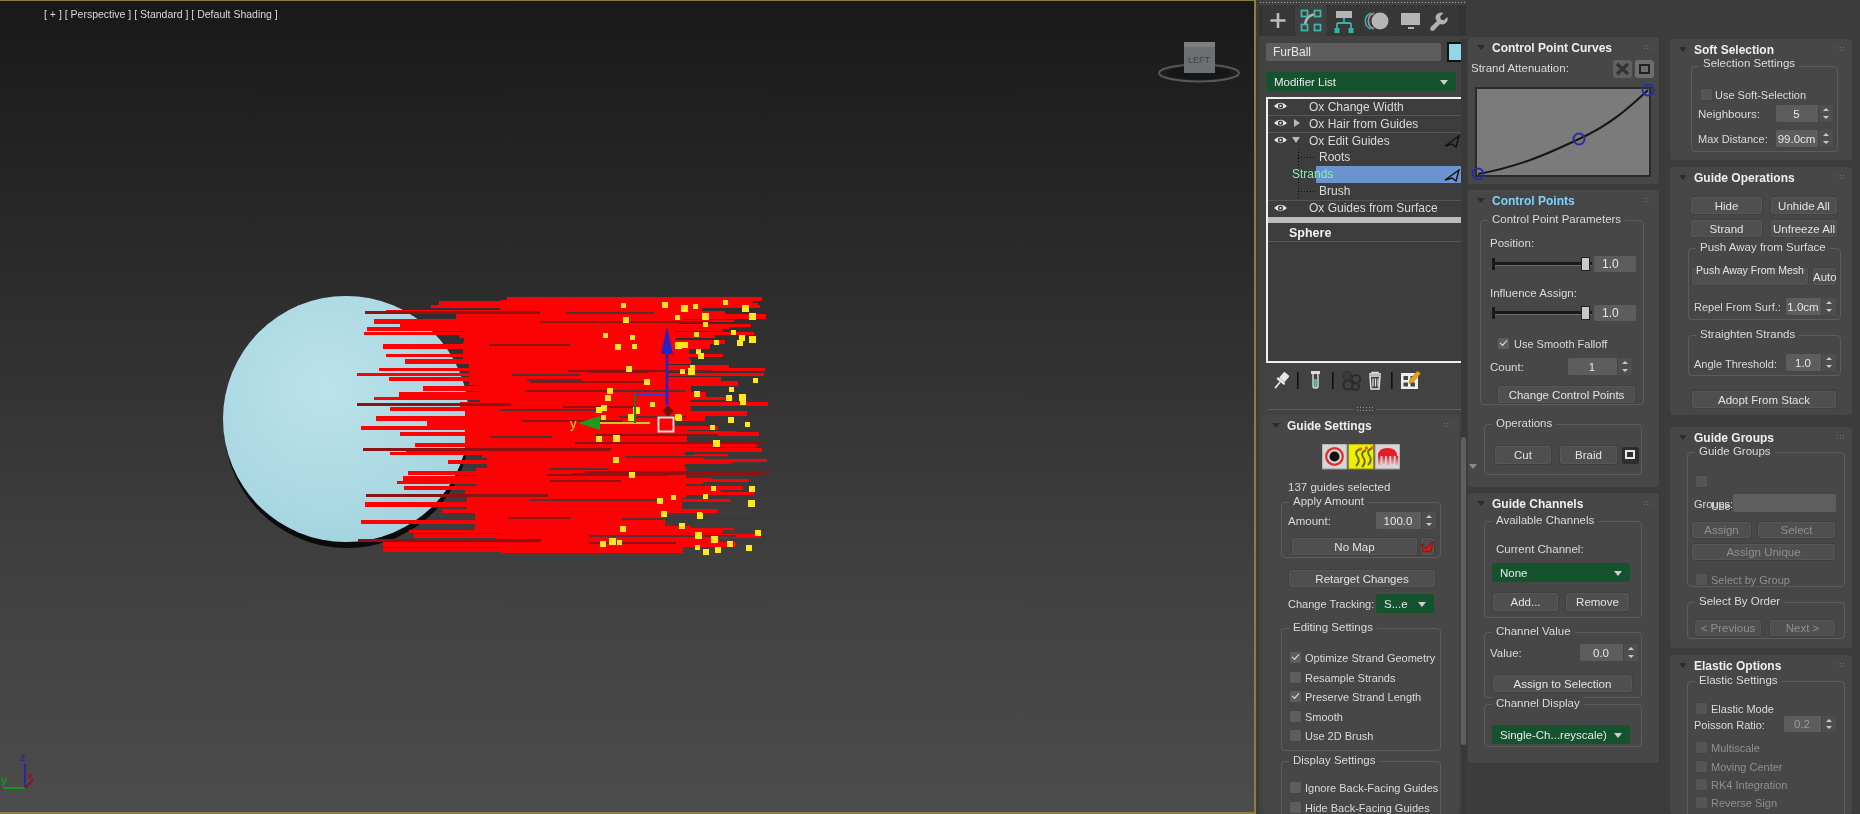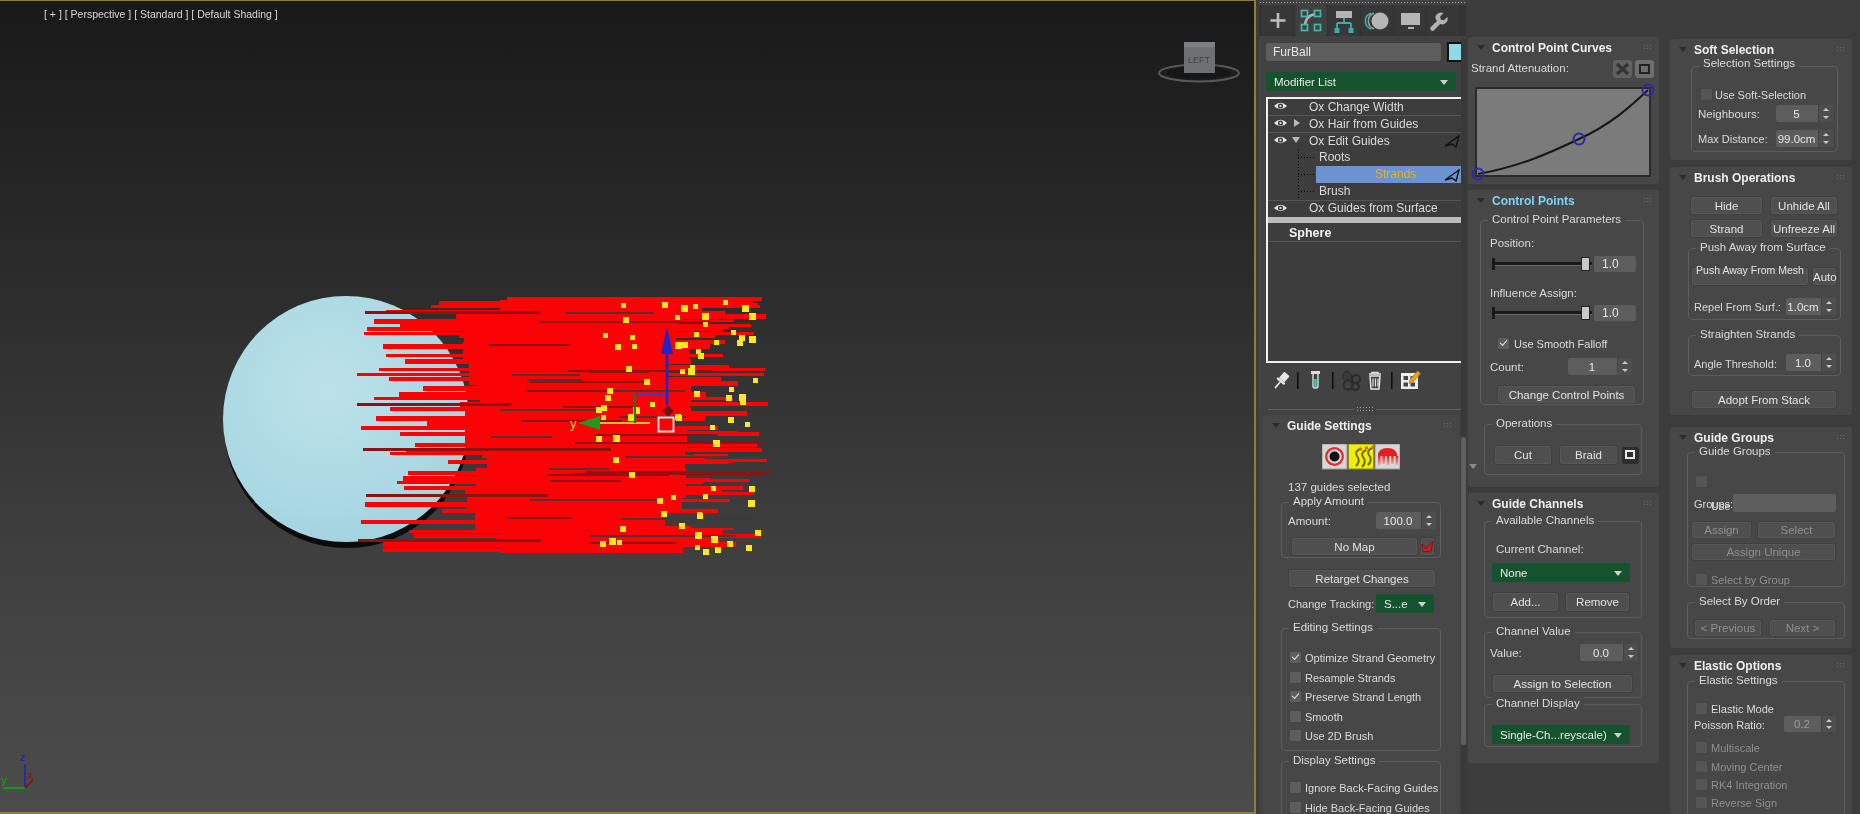--- a/index.html
+++ b/index.html
@@ -344,21 +344,21 @@
 <div class="lbl abs" style="left:1309px;top:134px;font-size:12px;">Ox Edit Guides</div>
 <svg class="abs" style="left:1444px;top:135px;" width="17" height="13" viewBox="0 0 17 13">
       <path d="M1 11 L15 1 L12 12 L8 9 z" fill="none" stroke="#111" stroke-width="1.4"></path>
     </svg>
 <div class="abs" style="left:1298px;top:149px;width:1px;height:53px;background-image:linear-gradient(#0a0a0a 50%,transparent 50%);background-size:1px 3px;"></div>
 <div class="abs" style="left:1298px;top:157px;width:18px;height:1px;background-image:linear-gradient(90deg,#0a0a0a 50%,transparent 50%);background-size:3px 1px;"></div>
 <div class="abs" style="left:1298px;top:174px;width:18px;height:1px;background-image:linear-gradient(90deg,#0a0a0a 50%,transparent 50%);background-size:3px 1px;"></div>
 <div class="abs" style="left:1298px;top:191px;width:18px;height:1px;background-image:linear-gradient(90deg,#0a0a0a 50%,transparent 50%);background-size:3px 1px;"></div>
 <div class="lbl abs" style="left:1319px;top:150px;font-size:12px;">Roots</div>
 <div class="abs" style="left:1316px;top:166px;width:146px;height:17px;background:#6b93cf;"></div>
-<div class="abs" style="left:1375px;top:167px;color:#eab308;font-size:12px;">Strands</div>
+<div class="abs" style="left:1292px;top:167px;color:#86efac;font-size:12px;">Strands</div>
 <svg class="abs" style="left:1444px;top:169px;" width="17" height="13" viewBox="0 0 17 13">
       <path d="M1 11 L15 1 L12 12 L8 9 z" fill="none" stroke="#111" stroke-width="1.4"></path>
     </svg>
 <div class="lbl abs" style="left:1319px;top:184px;font-size:12px;">Brush</div>
 <svg class="abs" style="left:1273px;top:203px;" width="15" height="10" viewBox="0 0 15 10">
       <path d="M1 5 Q7.5 -1.5 14 5 Q7.5 11.5 1 5 z" fill="#e8e8e8"></path>
       <circle cx="7.5" cy="5" r="2.6" fill="#3d3d3d"></circle>
       <circle cx="7.5" cy="5" r="1.1" fill="#e8e8e8"></circle>
     </svg>
 <div class="lbl abs" style="left:1309px;top:201px;font-size:12px;">Ox Guides from Surface</div>
@@ -586,21 +586,21 @@
       <div class="val">5</div>
       <div class="arr"></div>
     </div>
 <div class="lbl abs" style="left:1698px;top:133px;font-size:11px;">Max Distance:</div>
 <div class="spin abs" style="left:1776px;top:130px;width:57px;height:17px;">
       <div class="val">99.0cm</div>
       <div class="arr"></div>
     </div>
 <div class="rollout" style="left:1670px;top:167px;width:182px;height:248px;"></div>
 <div class="abs rarrow" style="left:1679px;top:175px;"></div>
-<div class="abs" style="left:1694px;top:171px;color:#efefef;font-weight:bold;font-size:12px;">Brush Operations</div>
+<div class="abs" style="left:1694px;top:171px;color:#efefef;font-weight:bold;font-size:12px;">Guide Operations</div>
 <div class="abs grip" style="left:1836px;top:174px;"></div>
 <div class="btn abs" style="left:1690px;top:196px;width:73px;height:19px;">
       <span>Hide</span>
     </div>
 <div class="btn abs" style="left:1770px;top:196px;width:68px;height:19px;">
       <span>Unhide All</span>
     </div>
 <div class="btn abs" style="left:1690px;top:219px;width:73px;height:19px;">
       <span>Strand</span>
     </div>

